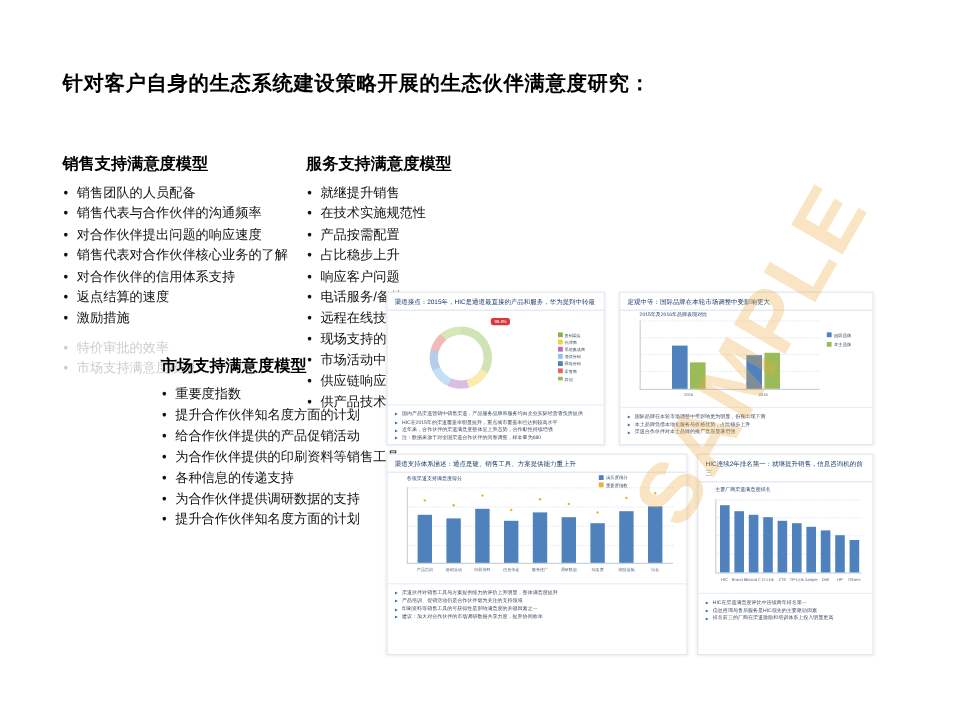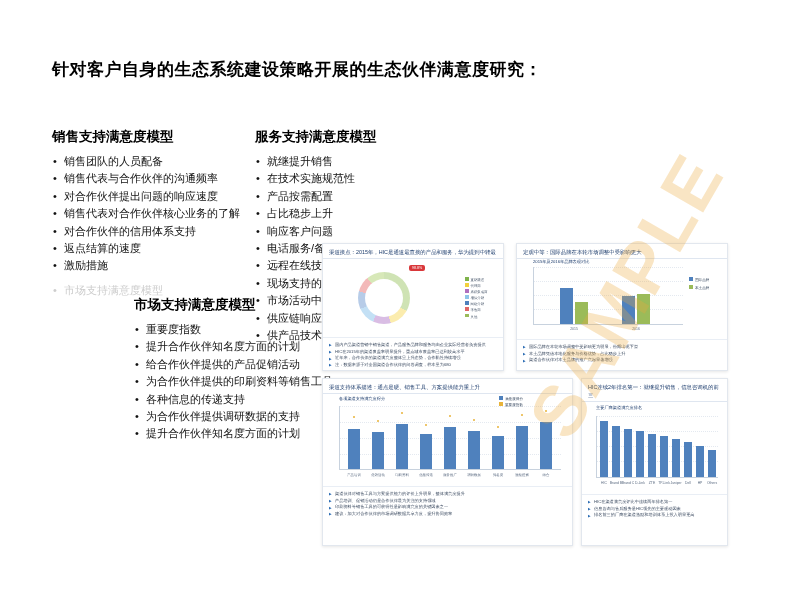--- a/index.html
+++ b/index.html
@@ -252,20 +252,21 @@
     <ul class="bullets">
       <li>销售团队的人员配备</li>
       <li>销售代表与合作伙伴的沟通频率</li>
       <li>对合作伙伴提出问题的响应速度</li>
       <li>销售代表对合作伙伴核心业务的了解</li>
       <li>对合作伙伴的信用体系支持</li>
       <li>返点结算的速度</li>
       <li>激励措施</li>
     </ul>
     <ul class="bullets faded">
+      <li>特价审批的效率</li>
       <li>市场支持满意度模型</li>
     </ul>
   </div>
 
   <div class="block-service">
     <div class="col-head">服务支持满意度模型</div>
     <ul class="bullets">
       <li>就继提升销售</li>
       <li>在技术实施规范性</li>
       <li>产品按需配置</li>

